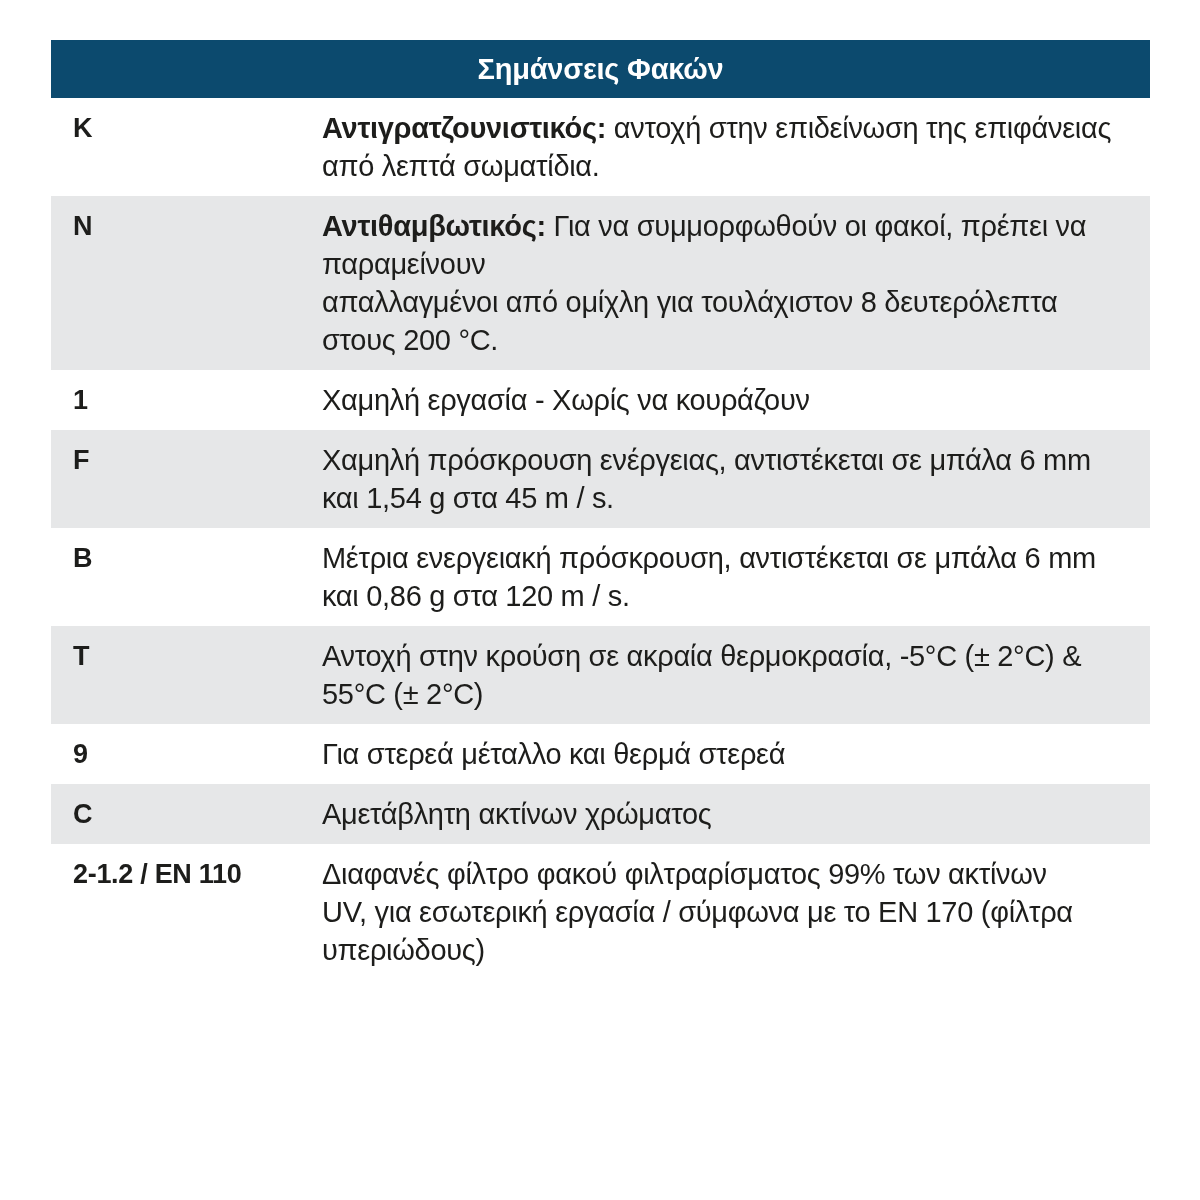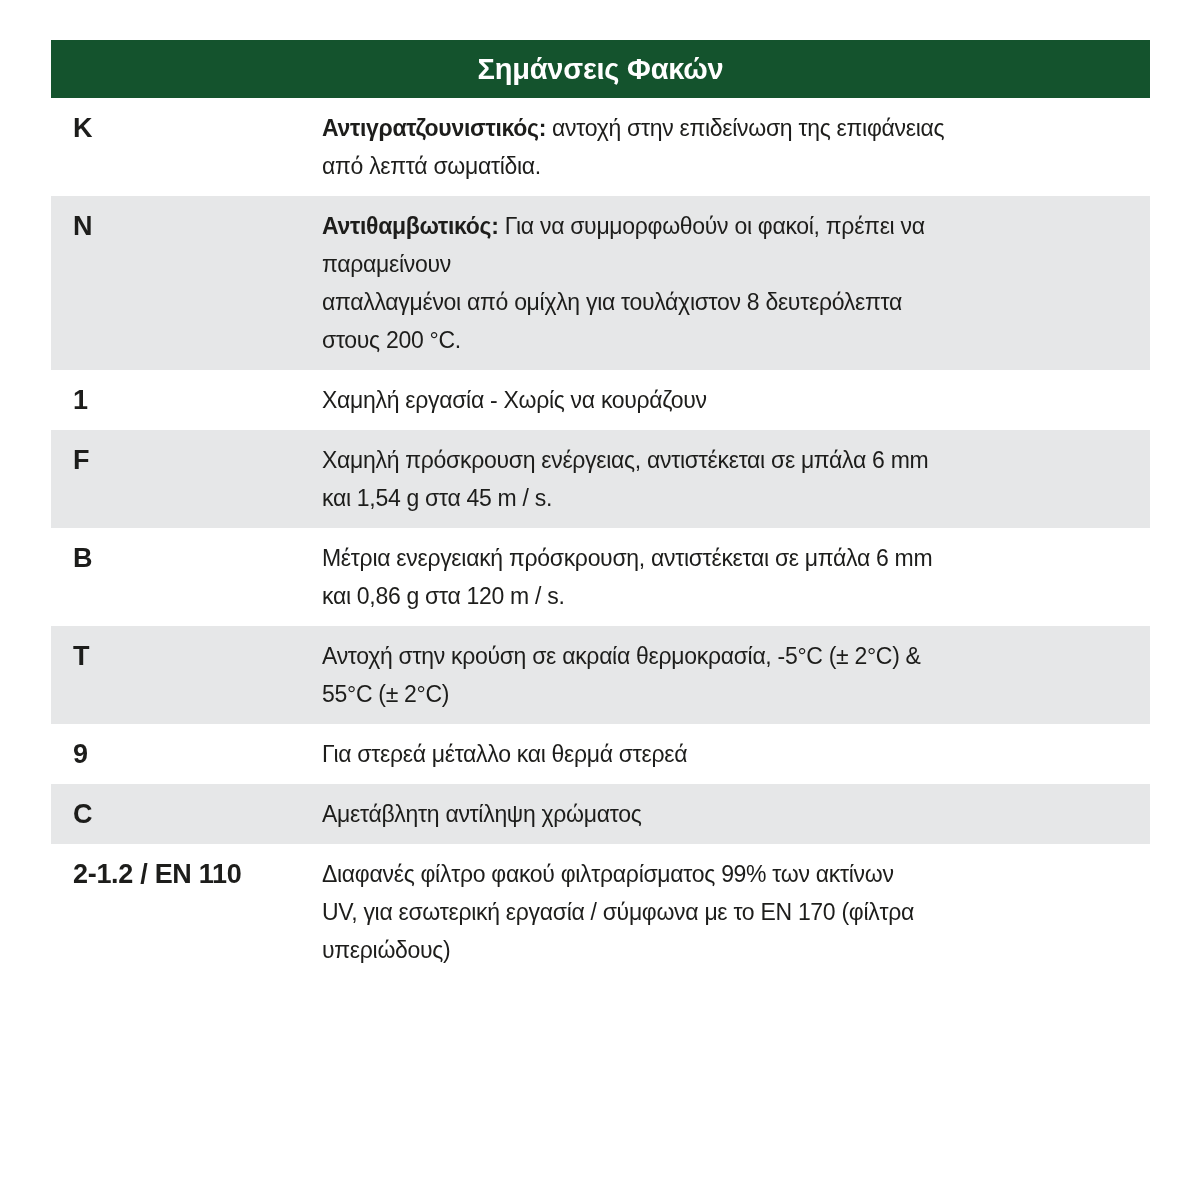--- a/index.html
+++ b/index.html
@@ -17,21 +17,21 @@
     color: #1d1d1b;
   }
   .sheet {
     position: absolute;
     left: 51px;
     top: 40px;
     width: 1099px;
   }
   .table-header {
     height: 58px;
-    background: #14532d;
+    background: #0c4a6e;
     color: #ffffff;
     display: flex;
     align-items: center;
     justify-content: center;
     font-size: 29px;
     font-weight: bold;
     letter-spacing: -0.2px;
   }
   .rows .row {
     display: flex;
@@ -47,21 +47,21 @@
     padding-left: 22px;
     font-size: 27px;
     font-weight: bold;
     line-height: 38px;
     letter-spacing: -0.3px;
     white-space: nowrap;
   }
   .cell-desc {
     flex: 1 1 auto;
     padding-right: 16px;
-    font-size: 23px;
+    font-size: 29px;
     line-height: 38px;
     letter-spacing: -0.3px;
     white-space: pre-line;
   }
   .cell-desc .lead {
     font-weight: bold;
   }
 </style>
 </head>
 <body>
@@ -112,21 +112,21 @@
 55°C (± 2°C)</span></div>
       </div>
 
       <div class="row">
         <div class="cell-code">9</div>
         <div class="cell-desc"><span class="lead"></span><span>Για στερεά μέταλλο και θερμά στερεά</span></div>
       </div>
 
       <div class="row">
         <div class="cell-code">C</div>
-        <div class="cell-desc"><span class="lead"></span><span>Αμετάβλητη αντίληψη χρώματος</span></div>
+        <div class="cell-desc"><span class="lead"></span><span>Αμετάβλητη ακτίνων χρώματος</span></div>
       </div>
 
       <div class="row">
         <div class="cell-code">2-1.2 / EN 110</div>
         <div class="cell-desc"><span class="lead"></span><span>Διαφανές φίλτρο φακού φιλτραρίσματος 99% των ακτίνων
 UV, για εσωτερική εργασία / σύμφωνα με το EN 170 (φίλτρα
 υπεριώδους)</span></div>
       </div>
 
 

